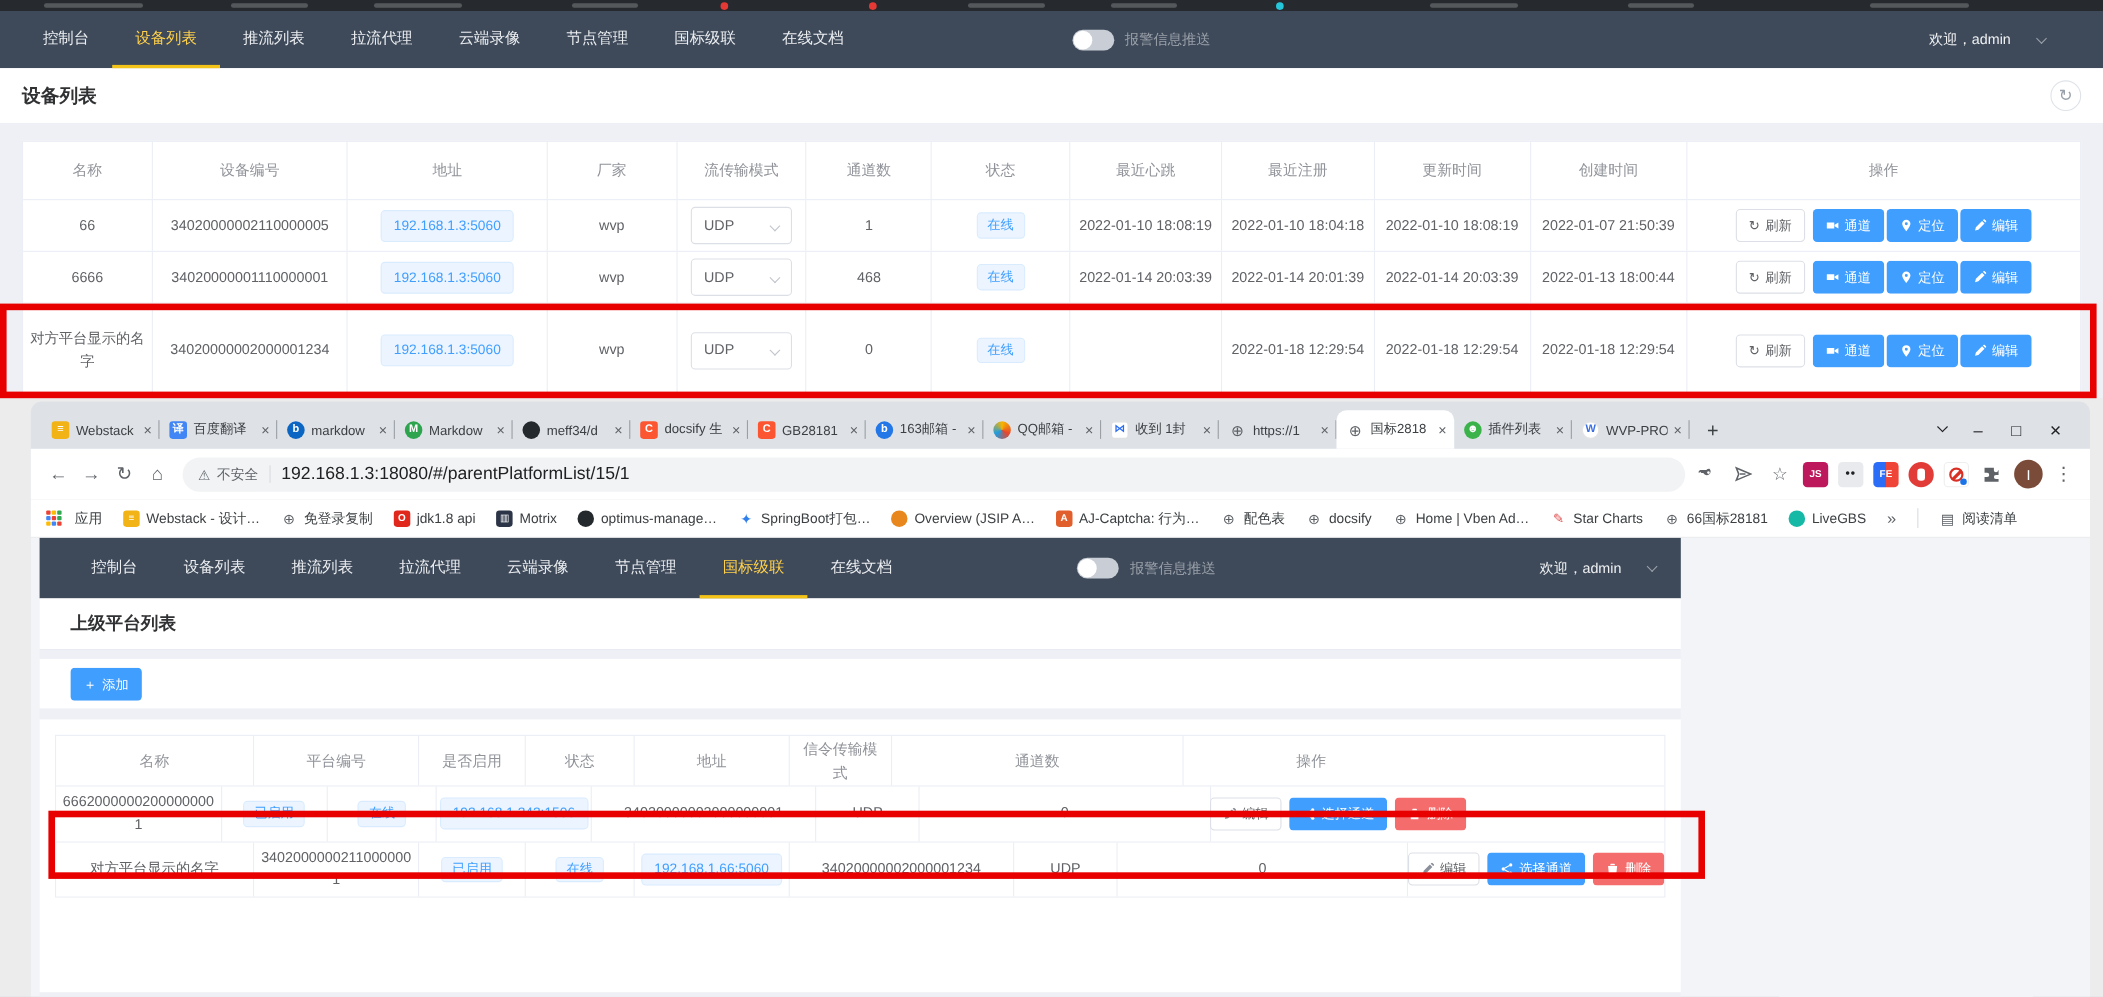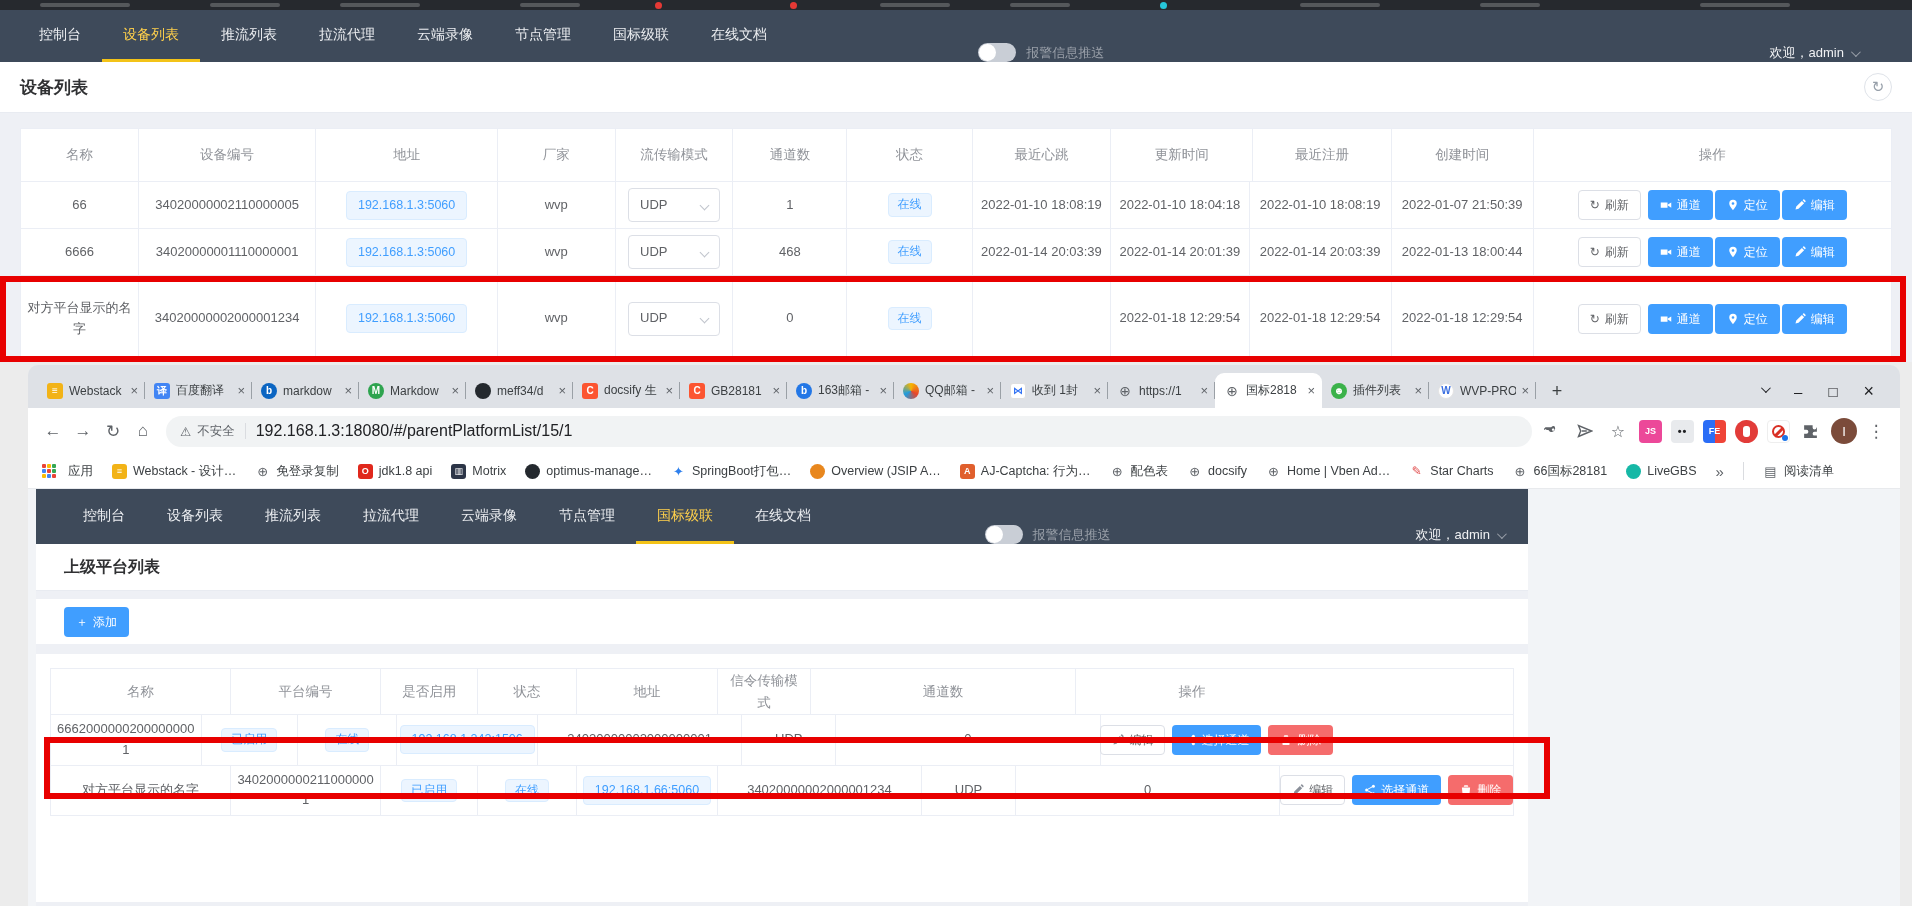--- a/index.html
+++ b/index.html
@@ -7,29 +7,29 @@
   body{position:relative;overflow:hidden;background:#ececec;font-family:"Liberation Sans","DejaVu Sans",sans-serif;-webkit-font-smoothing:antialiased}
   .abs{position:absolute}
 
   
   .topstrip{left:0;top:0;width:1912px;height:10px;background:#26292e;overflow:hidden}
   .topstrip i{position:absolute;top:2px;width:7px;height:7px;border-radius:50%}
   .topstrip b{position:absolute;top:3px;height:4px;background:rgba(255,255,255,.22);border-radius:2px}
 
   
   .wvp-top{left:0;top:10px;width:1912px;height:352px;background:#eef0f5}
-  .gnav{height:52px;background:#3e4a5a;display:flex;align-items:flex-end}
+  .gnav{height:52px;background:#3e4a5a;display:flex;align-items:center}
   .gnav .tabs{display:flex;height:100%}
   .gnav .ntab{padding:0 21px;line-height:49px;height:100%;font-size:14px;color:#eceef1;cursor:pointer;border-bottom:3px solid transparent;white-space:nowrap}
   .gnav .ntab.active{color:#ffd04b;border-bottom-color:#f3c318}
   .gnav .sp1{flex:1}.gnav .sp2{flex:3.5}
   .switch{width:38px;height:19px;border-radius:10px;background:#c9ced6;position:relative;flex:none;cursor:pointer}
   .switch::after{content:"";position:absolute;left:1px;top:1px;width:17px;height:17px;border-radius:50%;background:#fff}
   .alarm-label{color:#9aa0a9;font-size:13px;margin-left:10px;white-space:nowrap}
-  .welcome{color:#f0f1f3;font-size:13px;display:flex;align-items:center;gap:7px;margin-right:54px;white-space:nowrap;cursor:pointer}
+  .welcome{color:#f0f1f3;font-size:13px;display:flex;align-items:center;gap:23px;margin-right:54px;white-space:nowrap;cursor:pointer}
   .chev{width:7px;height:7px;border-right:1.5px solid #9aa0a9;border-bottom:1.5px solid #9aa0a9;transform:rotate(45deg) translateY(-2px);display:inline-block}
   .ptitle-bar{height:51px;background:#fff;border-bottom:1px solid #e8ebf1;display:flex;align-items:center;padding:0 20px}
   .ptitle{font-size:17px;font-weight:bold;color:#303133}
   .circle-btn{margin-left:auto;width:28px;height:28px;border:1px solid #dfe3e9;border-radius:50%;color:#98a0aa;font-size:15px;display:flex;align-items:center;justify-content:center;cursor:pointer;background:#fff}
 
   
   .dtable{background:#fff;border:1px solid #ebeef5}
   .thead,.trow{display:flex;align-items:stretch;text-align:center}
   .thead{color:#909399;font-weight:normal;font-size:13.5px}
   .trow{color:#606266;font-size:13px;border-top:1px solid #ebeef5}
@@ -78,21 +78,21 @@
   .winctl{margin-left:auto;display:flex;align-items:center;gap:26px;padding:0 16px 8px 0;color:#202124}
   .winctl span{font-size:15px;cursor:pointer;line-height:1}
   .addr{height:46px;background:#fff;display:flex;align-items:center;padding:0 10px}
   .nbtn{width:30px;height:30px;border-radius:50%;display:flex;align-items:center;justify-content:center;color:#5f6368;font-size:17px;cursor:pointer;flex:none}
   .pill{flex:1;height:31px;background:#f1f3f4;border-radius:16px;display:flex;align-items:center;padding:0 4px 0 14px;margin:0 8px;min-width:0}
   .sec{color:#5f6368;font-size:12.5px;display:flex;align-items:center;gap:6px;white-space:nowrap}
   .pill .div{width:1px;height:16px;background:#dadce0;margin:0 10px}
   .url{color:#202124;font-size:16px;white-space:nowrap;overflow:hidden}
   .acticons{display:flex;align-items:center;gap:9px;padding-right:4px}
   .ext{width:23px;height:23px;border-radius:4px;display:flex;align-items:center;justify-content:center;font-size:9px;font-weight:bold;color:#fff;cursor:pointer;flex:none;position:relative}
-  .e-js{background:#ec4899}
+  .e-js{background:#be185d}
   .e-robot{background:#e8eaed;color:#202124;font-size:11px;letter-spacing:1px}
   .e-fe{background:linear-gradient(90deg,#2b6df6 50%,#ef4438 50%)}
   .e-hand{background:#e23c39;border-radius:50%}
   .e-hand i{width:7px;height:11px;background:#fff;border-radius:3px;display:block}
   .e-block{background:#fff;border:1px solid #eee}
   .e-block i{width:13px;height:13px;border:2.5px solid #d93025;border-radius:50%;position:relative;display:block}
   .e-block i::after{content:"";position:absolute;left:-1px;top:4px;width:11px;height:2.5px;background:#d93025;transform:rotate(-45deg)}
   .e-block u{position:absolute;right:1px;bottom:1px;width:6px;height:6px;border-radius:50%;background:#1a73e8}
   .e-puzzle{background:none;color:#5f6368}
   .avatar{width:26px;height:26px;border-radius:50%;background:#7b4b3a;color:#fff;font-size:13px;display:flex;align-items:center;justify-content:center;cursor:pointer}
@@ -173,22 +173,22 @@
   <div id="devtable" class="dtable">
     <div class="thead">
       <div class="th t0">名称</div>
       <div class="th t1">设备编号</div>
       <div class="th t2">地址</div>
       <div class="th t3">厂家</div>
       <div class="th t4">流传输模式</div>
       <div class="th t5">通道数</div>
       <div class="th t6">状态</div>
       <div class="th t7">最近心跳</div>
+      <div class="th t8">最近注册</div>
       <div class="th t9">更新时间</div>
-      <div class="th t8">最近注册</div>
       <div class="th t10">创建时间</div>
       <div class="th t11">操作</div>
     </div>
 
       <div class="trow">
         <div class="td t0">66</div>
         <div class="td t1">34020000002110000005</div>
         <div class="td t2">
           <span class="chip">192.168.1.3:5060</span>
         </div>

